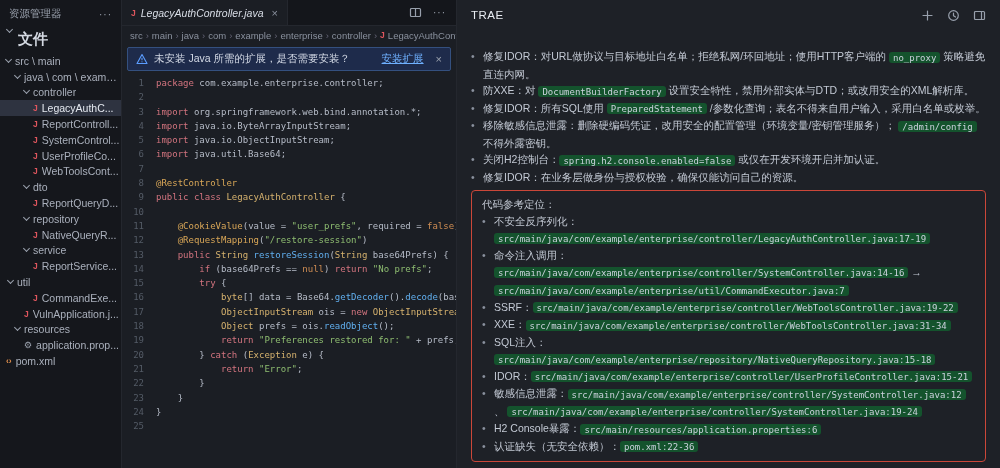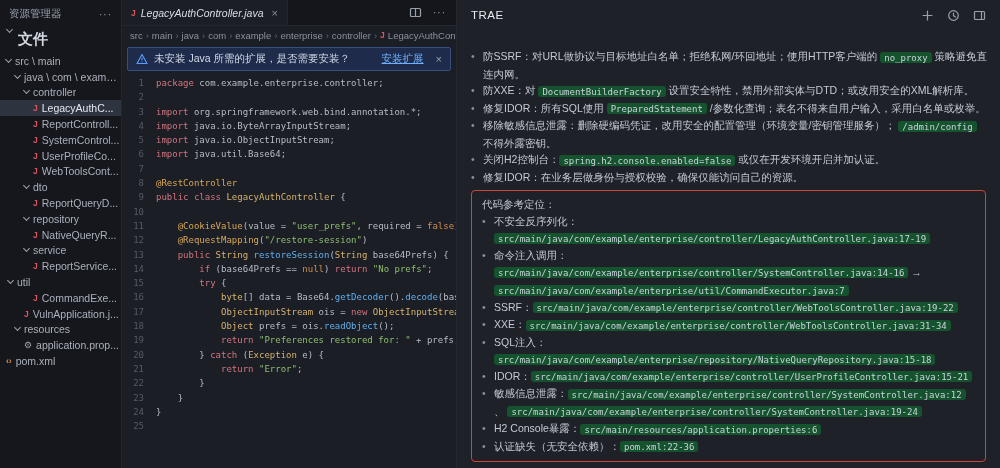--- a/index.html
+++ b/index.html
@@ -262,21 +262,21 @@
           <svg class="lic" width="13" height="13" viewBox="0 0 13 13">
               <rect x="1.5" y="2.5" width="10" height="8" rx="1"></rect>
               <line x1="8.5" y1="2.5" x2="8.5" y2="10.5"></line>
             </svg>
         </span>
       </div>
     </div>
 
     <div class="panel-body">
       <div>
-          <div class="blt"><span class="dot">•</span><span><span>防SSRF：对URL做协议与目标地址白名单；拒绝私网/环回地址；使用HTTP客户端的 </span><span class="chip">no_proxy</span><span> 策略避免直连内网。</span></span></div>
+          <div class="blt"><span class="dot">•</span><span><span>修复IDOR：对URL做协议与目标地址白名单；拒绝私网/环回地址；使用HTTP客户端的 </span><span class="chip">no_proxy</span><span> 策略避免直连内网。</span></span></div>
           <div class="blt"><span class="dot">•</span><span><span>防XXE：对 </span><span class="chip">DocumentBuilderFactory</span><span> 设置安全特性，禁用外部实体与DTD；或改用安全的XML解析库。</span></span></div>
           <div class="blt"><span class="dot">•</span><span><span>修复IDOR：所有SQL使用 </span><span class="chip">PreparedStatement</span><span> /参数化查询；表名不得来自用户输入，采用白名单或枚举。</span></span></div>
           <div class="blt"><span class="dot">•</span><span><span>移除敏感信息泄露：删除硬编码凭证，改用安全的配置管理（环境变量/密钥管理服务）； </span><span class="chip">/admin/config</span><span> 不得外露密钥。</span></span></div>
           <div class="blt"><span class="dot">•</span><span><span>关闭H2控制台：</span><span class="chip">spring.h2.console.enabled=false</span><span> 或仅在开发环境开启并加认证。</span></span></div>
           <div class="blt"><span class="dot">•</span><span><span>修复IDOR：在业务层做身份与授权校验，确保仅能访问自己的资源。</span></span></div>
         </div>
       <div class="refbox">
         <div class="ref-title">代码参考定位：</div>
         <div>
             <div class="ref-item"><span class="dot">•</span><span><span>不安全反序列化：</span><span class="chip">src/main/java/com/example/enterprise/controller/LegacyAuthController.java:17-19</span></span></div>

